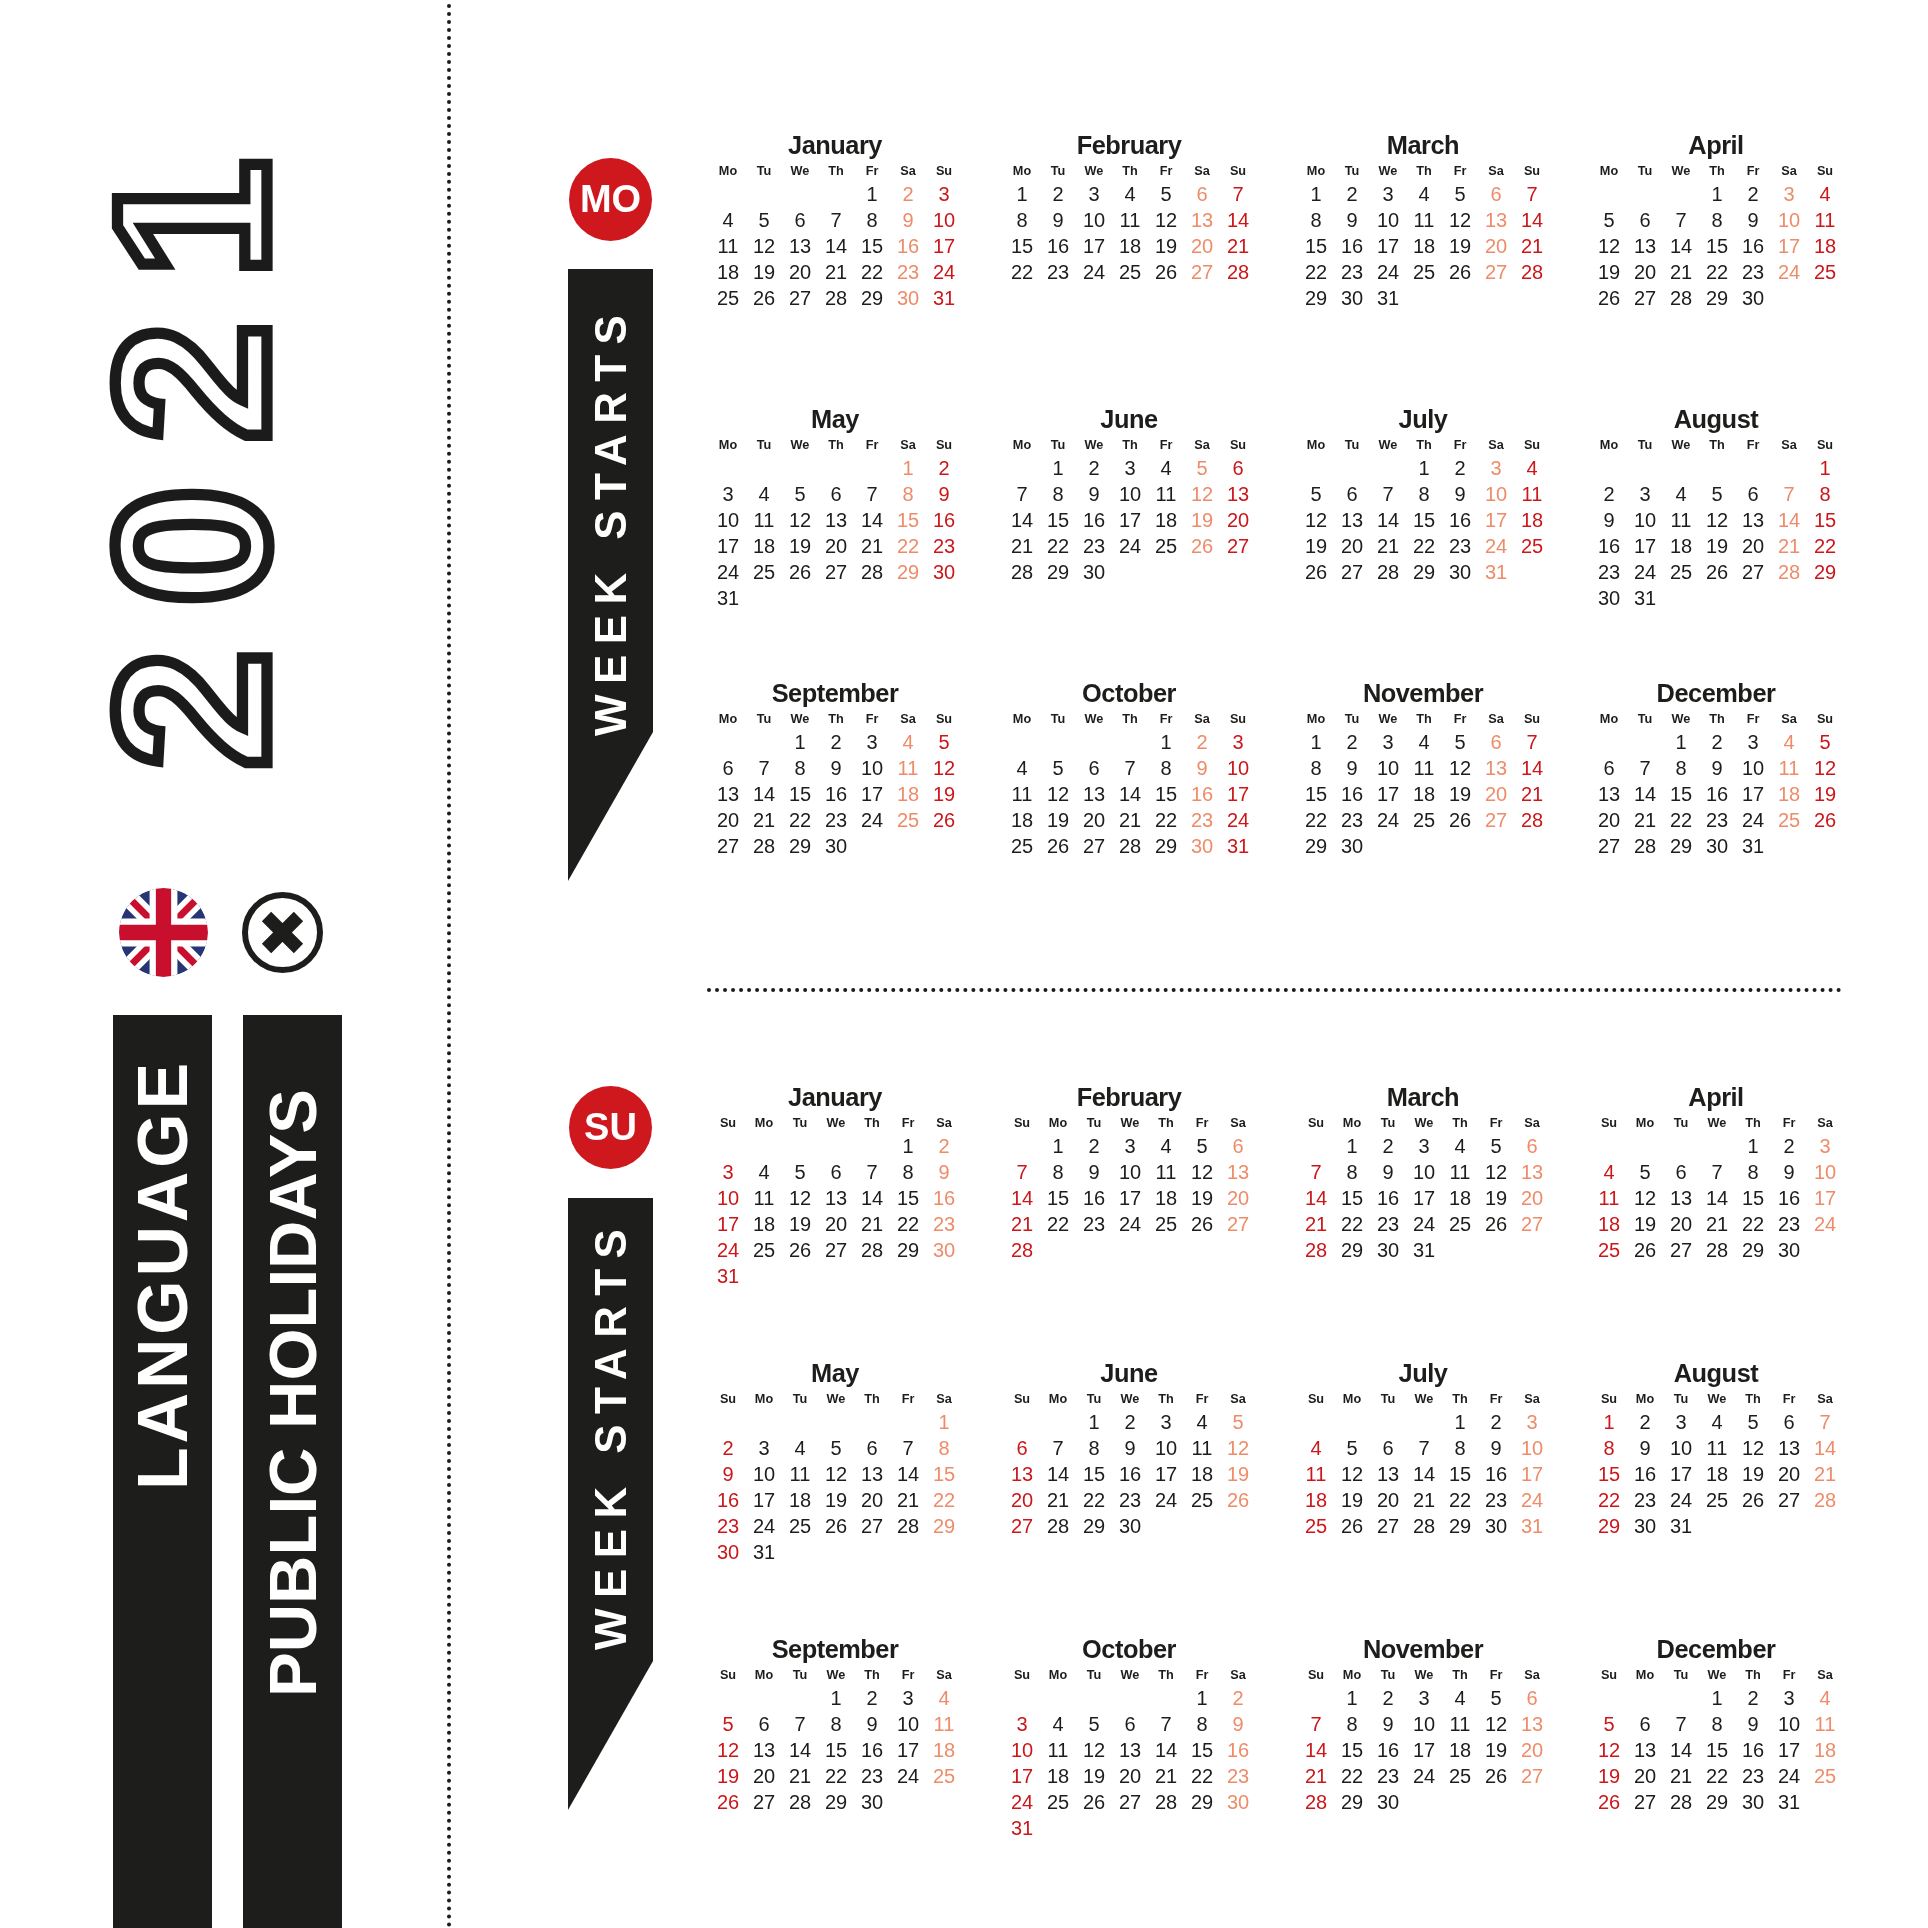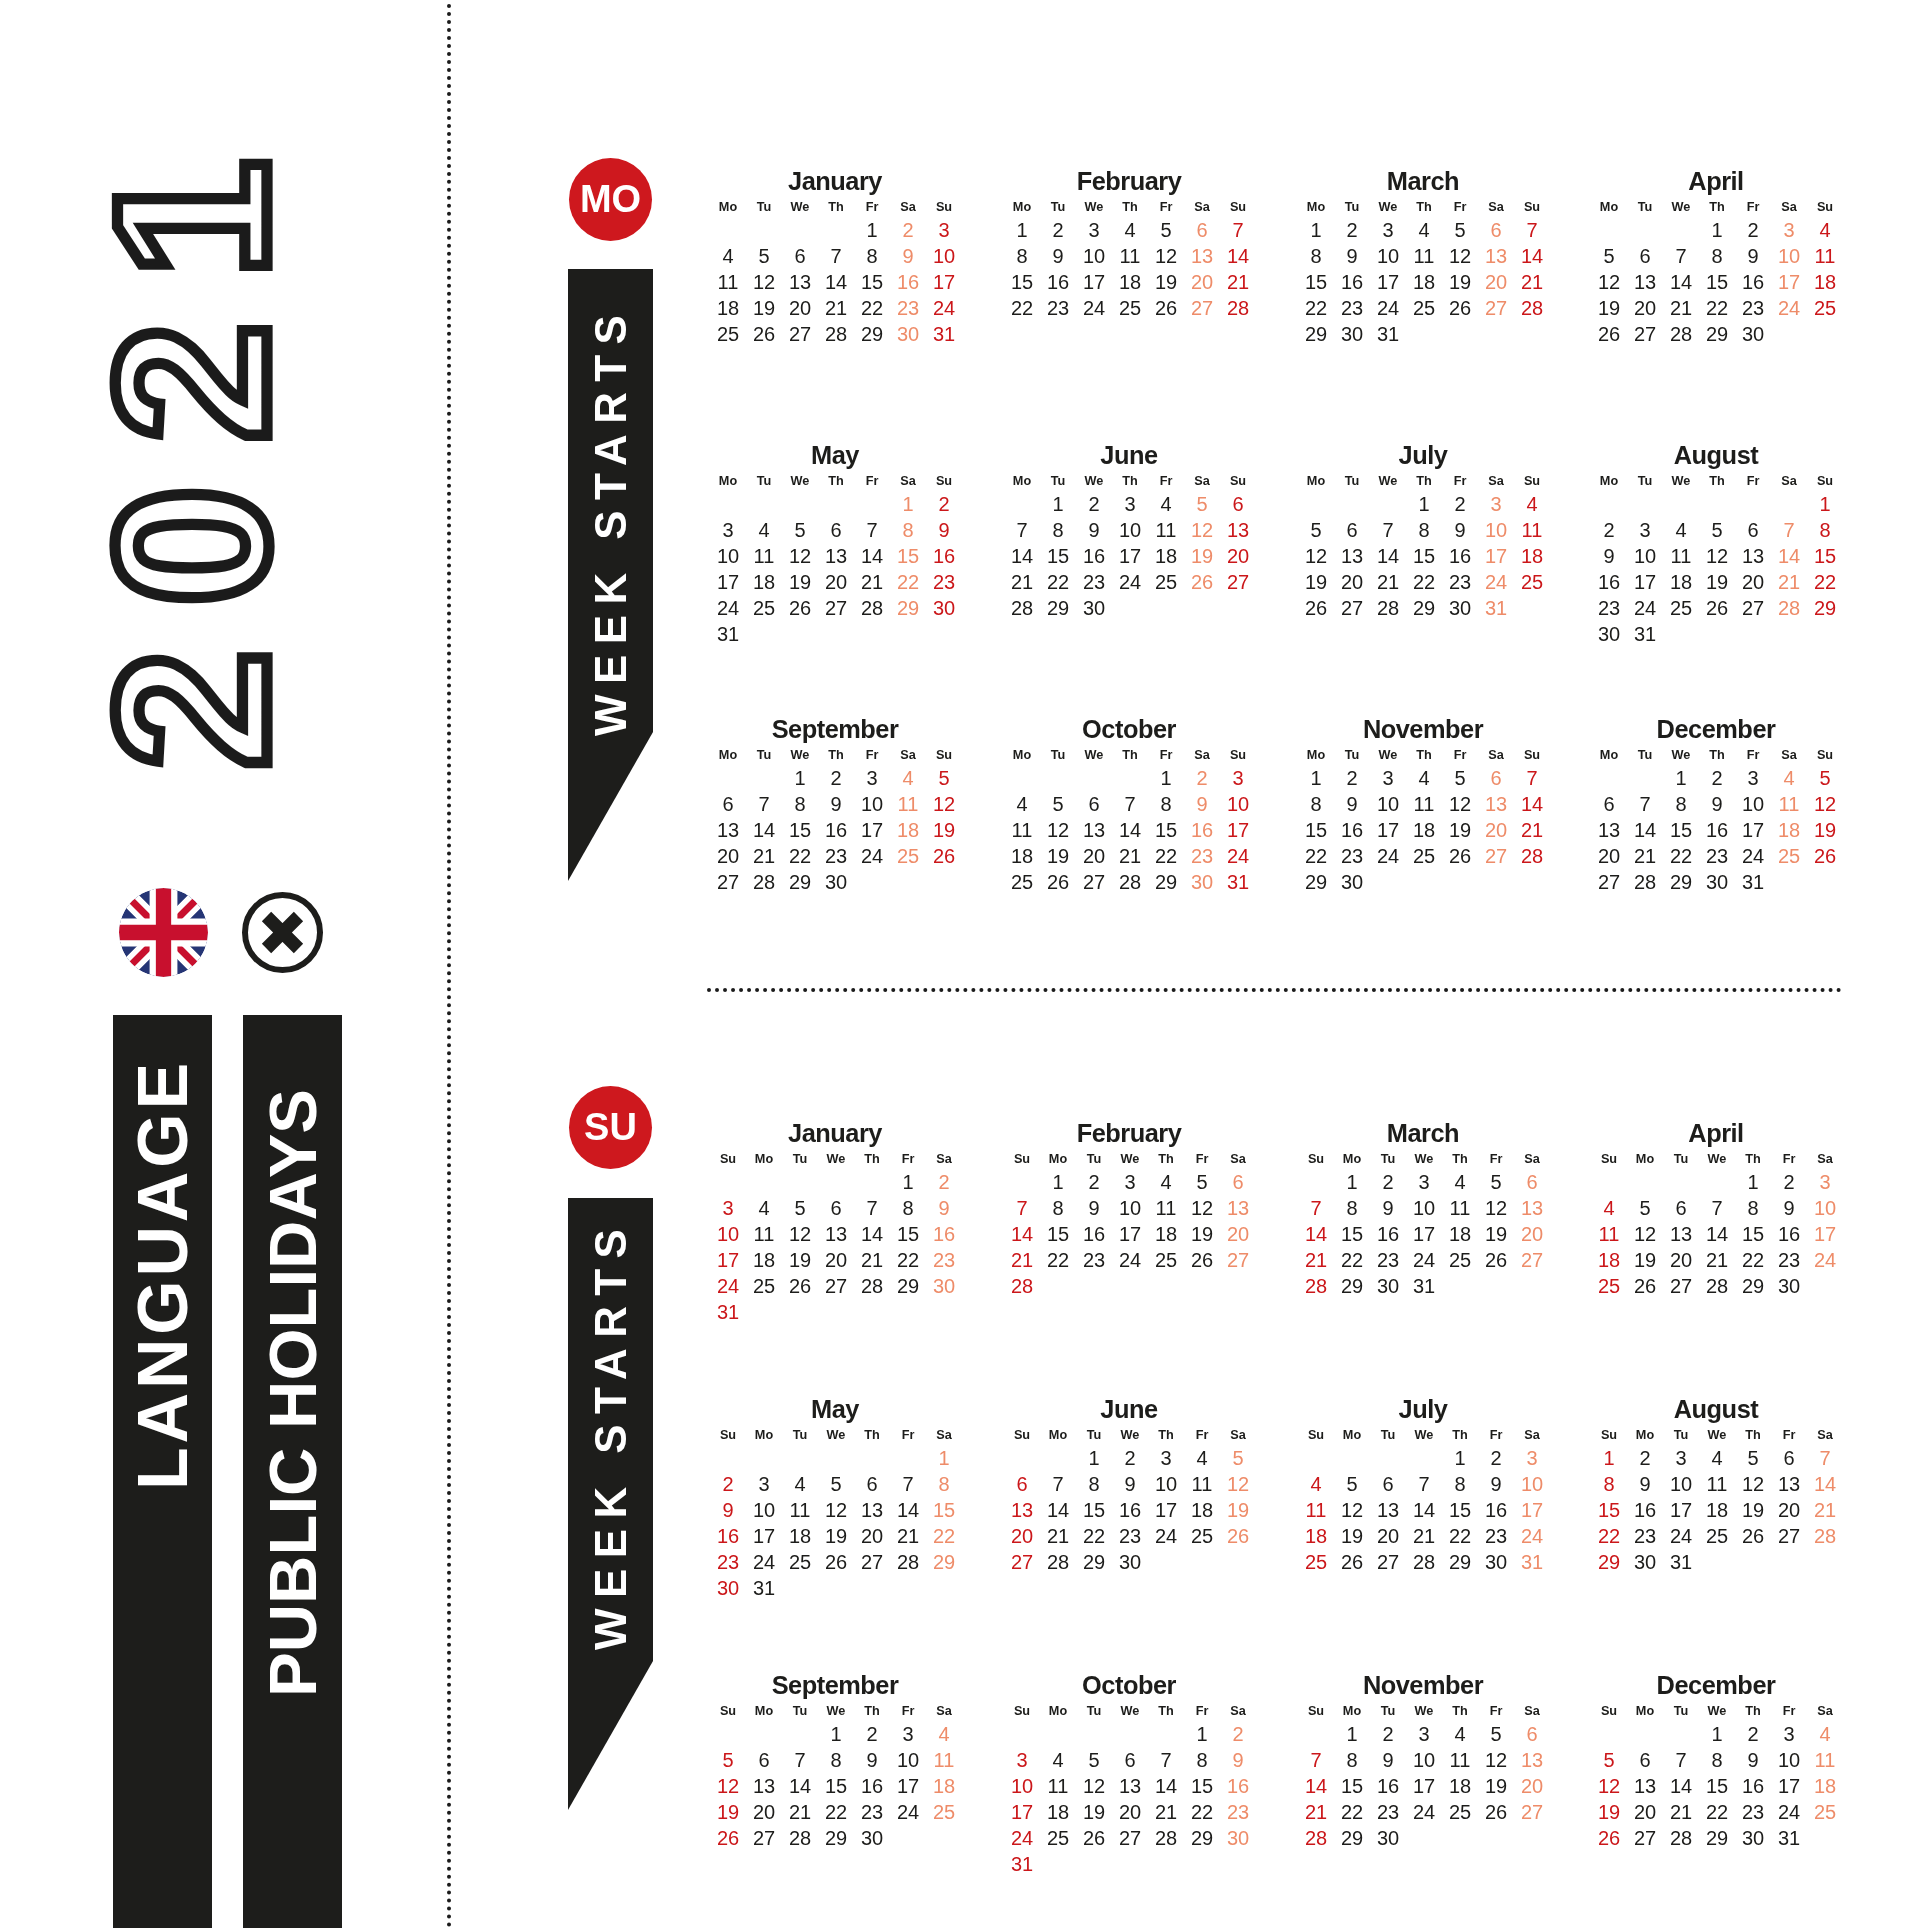--- a/index.html
+++ b/index.html
@@ -40,21 +40,21 @@
   
   .ribbon{left:568px;width:85px;height:612px;background:#1d1d1b;
     clip-path:polygon(0 0,100% 0,100% 463px,0 100%);}
   #ribbon-mo{top:269px;}
   #ribbon-su{top:1198px;}
   .ribbon-text{color:#fff;font-weight:700;font-size:44px;letter-spacing:10.4px;white-space:nowrap;}
   #ribbon-mo-text{left:568px;top:736px;width:443px;height:85px;}
   #ribbon-su-text{left:568px;top:1650px;width:443px;height:85px;}
 
   
-  .month{position:absolute;width:250px;margin-top:36px;}
+  .month{position:absolute;width:250px;}
   .month-name{height:30px;line-height:30px;text-align:center;font-size:25.4px;font-weight:700;
     color:#1d1d1b;letter-spacing:-0.5px;}
   .wrow,.drow{display:grid;grid-template-columns:repeat(7,36px);}
   .wrow{margin-top:1.9px;height:19px;}
   .wrow span{text-align:center;font-size:12.7px;font-weight:700;color:#1d1d1b;line-height:19px;}
   .drow{height:26px;}
   .drow span{text-align:center;font-size:20px;line-height:26px;color:#1d1d1b;}
   .drow span.sa{color:#ee8c69;}
   .drow span.su{color:#cb171a;}
 </style>

